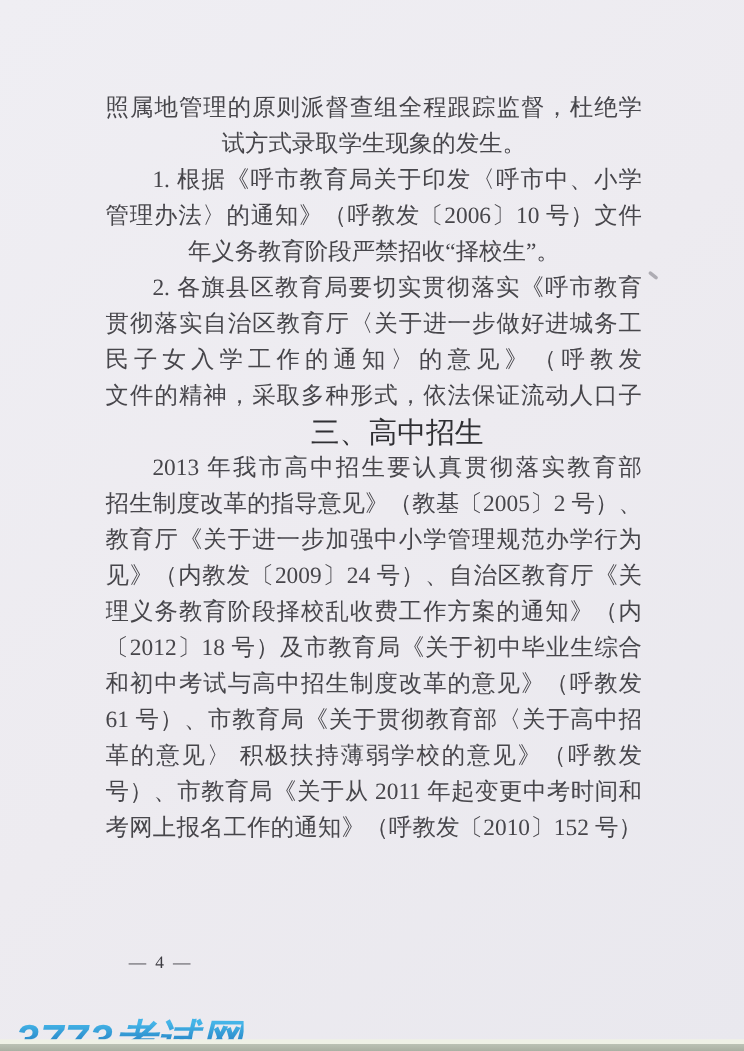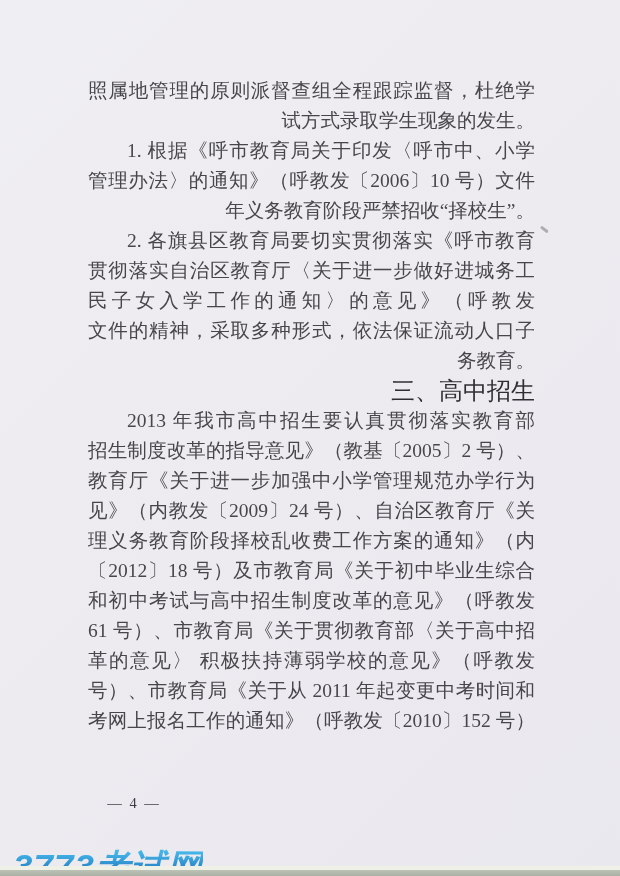--- a/index.html
+++ b/index.html
@@ -24,21 +24,21 @@
     left: 88px;
     top: 76px;
     width: 447px;
     color: var(--text, #47464b);
     font-size: 19.5px;
     line-height: 30px;
   }
   .doc-line {
     height: 30px;
     overflow: hidden;
-    text-align: right;
+    text-align: center;
   }
   .doc-line.fill {
     text-align: justify;
     -moz-text-align-last: justify;
     text-align-last: justify;
   }
   .doc-line.indent {
     padding-left: 39px;
   }
   .doc-line.heading {
@@ -119,21 +119,20 @@
   <div class="doc-body">
       <div class="doc-line fill">照属地管理的原则派督查组全程跟踪监督，杜绝学校采取考</div>
       <div class="doc-line">试方式录取学生现象的发生。</div>
       <div class="doc-line indent fill">1. 根据《呼市教育局关于印发〈呼市中、小学生学籍</div>
       <div class="doc-line fill">管理办法〉的通知》（呼教发〔2006〕10 号）文件精神，九</div>
       <div class="doc-line">年义务教育阶段严禁招收“择校生”。</div>
       <div class="doc-line indent fill">2. 各旗县区教育局要切实贯彻落实《呼市教育局关于</div>
       <div class="doc-line fill">贯彻落实自治区教育厅〈关于进一步做好进城务工就业农牧</div>
       <div class="doc-line fill">民子女入学工作的通知〉的意见》（呼教发〔2004〕14 号）</div>
       <div class="doc-line fill">文件的精神，采取多种形式，依法保证流动人口子女接受义</div>
-      <div class="doc-line">务教育。</div>
       <div class="doc-line heading indent">三、高中招生</div>
       <div class="doc-line indent fill">2013 年我市高中招生要认真贯彻落实教育部《关于高中</div>
       <div class="doc-line fill">招生制度改革的指导意见》（教基〔2005〕2 号）、自治区</div>
       <div class="doc-line fill">教育厅《关于进一步加强中小学管理规范办学行为的实施意</div>
       <div class="doc-line fill">见》（内教发〔2009〕24 号）、自治区教育厅《关于印发治</div>
       <div class="doc-line fill">理义务教育阶段择校乱收费工作方案的通知》（内教办发</div>
       <div class="doc-line fill">〔2012〕18 号）及市教育局《关于初中毕业生综合素质评价</div>
       <div class="doc-line fill">和初中考试与高中招生制度改革的意见》（呼教发〔2005〕</div>
       <div class="doc-line fill">61 号）、市教育局《关于贯彻教育部〈关于高中招生制度改</div>
       <div class="doc-line fill">革的意见〉 积极扶持薄弱学校的意见》（呼教发〔2007〕5</div>

